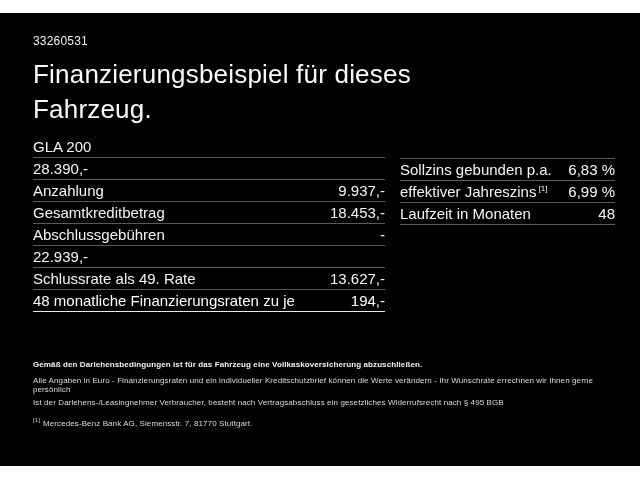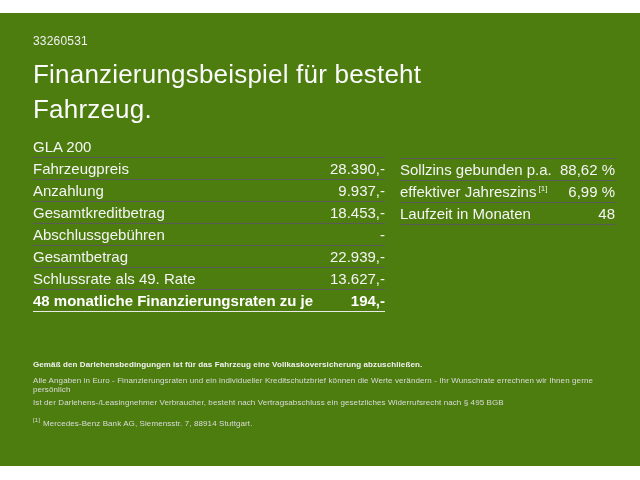--- a/index.html
+++ b/index.html
@@ -6,21 +6,21 @@
   body {
     width:640px; height:480px;
     background:#ffffff;
     font-family:"Liberation Sans", sans-serif;
     position:relative;
     overflow:hidden;
   }
   .panel {
     position:absolute; top:13px; left:0;
     width:640px; height:453px;
-    background:#4d7c0f;
+    background:#000000;
     color:#ffffff;
     box-sizing:border-box;
     padding:22px 25px 0 33px;
   }
   .ref {
     font-size:12px; line-height:13px; margin:0;
     color:#f0f0f0; letter-spacing:0.2px;
   }
   .title {
     font-size:26px; font-weight:400; line-height:35px;
@@ -31,106 +31,104 @@
   .left-col { width:352px; }
   .right-col { width:215px; margin-left:15px; margin-top:22px; border-top:1px solid #5a5a5a; }
   .row {
     display:flex; justify-content:space-between; align-items:center;
     height:22px; box-sizing:border-box;
     border-bottom:1px solid #5a5a5a;
     font-size:15px; color:#f5f5f5;
   }
   .row .cell-label { white-space:nowrap;text-align:right; }
   .row .cell-value { white-space:nowrap; }
-  .row.bold-row { font-weight:700; border-bottom-color:#e9e9e9; color:#ffffff; }
+  .row.bold-row { font-weight:400; border-bottom-color:#e9e9e9; color:#ffffff; }
   sup.fn { font-size:8px; line-height:0; margin-left:2px; letter-spacing:0; }
   .footer { margin-top:48px; }
   .f-bold  { font-size:8px; font-weight:700; margin:0 0 7px 0; color:#f2f2f2; letter-spacing:0.1px; }
   .f-text  { font-size:8px; font-weight:400; margin:0 0 4px 0; color:#dcdcdc; letter-spacing:0.1px; }
   .f-note  { font-size:8px; font-weight:400; margin:10px 0 0 0; color:#dcdcdc; letter-spacing:0.1px; }
   .f-note sup { font-size:6px; margin-right:3px; }
 </style>
 </head>
 <body>
 
 <div class="panel">
 
   <p class="ref">33260531</p>
 
   <h1 class="title">
-    <span>Finanzierungsbeispiel für besteht</span>
+    <span>Finanzierungsbeispiel für dieses</span>
     <span>Fahrzeug.</span>
   </h1>
 
   <div class="tables">
 
     <div class="left-col">
       <div class="row">
         <span class="cell-label">GLA 200</span>
       </div>
       <div>
 
           <div class="row">
-            <span class="cell-label">Fahrzeugpreis</span>
             <span class="cell-value">28.390,-</span>
           </div>
 
           <div class="row">
             <span class="cell-label">Anzahlung</span>
             <span class="cell-value">9.937,-</span>
           </div>
 
           <div class="row">
             <span class="cell-label">Gesamtkreditbetrag</span>
             <span class="cell-value">18.453,-</span>
           </div>
 
           <div class="row">
             <span class="cell-label">Abschlussgebühren</span>
             <span class="cell-value">-</span>
           </div>
 
           <div class="row">
-            <span class="cell-label">Gesamtbetrag</span>
             <span class="cell-value">22.939,-</span>
           </div>
 
           <div class="row">
             <span class="cell-label">Schlussrate als 49. Rate</span>
             <span class="cell-value">13.627,-</span>
           </div>
 
           <div class="row bold-row">
             <span class="cell-label">48 monatliche Finanzierungsraten zu je</span>
             <span class="cell-value">194,-</span>
           </div>
         </div>
     </div>
 
     <div class="right-col">
 
         <div class="row">
           <span class="cell-label"><span>Sollzins gebunden p.a.</span><sup class="fn"></sup></span>
-          <span class="cell-value">88,62 %</span>
+          <span class="cell-value">6,83 %</span>
         </div>
 
         <div class="row">
           <span class="cell-label"><span>effektiver Jahreszins</span><sup class="fn">[1]</sup></span>
           <span class="cell-value">6,99 %</span>
         </div>
 
         <div class="row">
           <span class="cell-label"><span>Laufzeit in Monaten</span><sup class="fn"></sup></span>
           <span class="cell-value">48</span>
         </div>
 
       </div>
 
   </div>
 
   <div class="footer">
     <p class="f-bold">Gemäß den Darlehensbedingungen ist für das Fahrzeug eine Vollkaskoversicherung abzuschließen.</p>
     <p class="f-text">Alle Angaben in Euro - Finanzierungsraten und ein individueller Kreditschutzbrief können die Werte verändern - Ihr Wunschrate errechnen wir Ihnen gerne persönlich</p>
     <p class="f-text">Ist der Darlehens-/Leasingnehmer Verbraucher, besteht nach Vertragsabschluss ein gesetzliches Widerrufsrecht nach § 495 BGB</p>
-    <p class="f-note"><sup>[1]</sup><span>Mercedes-Benz Bank AG, Siemensstr. 7, 88914 Stuttgart.</span></p>
+    <p class="f-note"><sup>[1]</sup><span>Mercedes-Benz Bank AG, Siemensstr. 7, 81770 Stuttgart.</span></p>
   </div>
 
 </div>
 
 </body></html>

